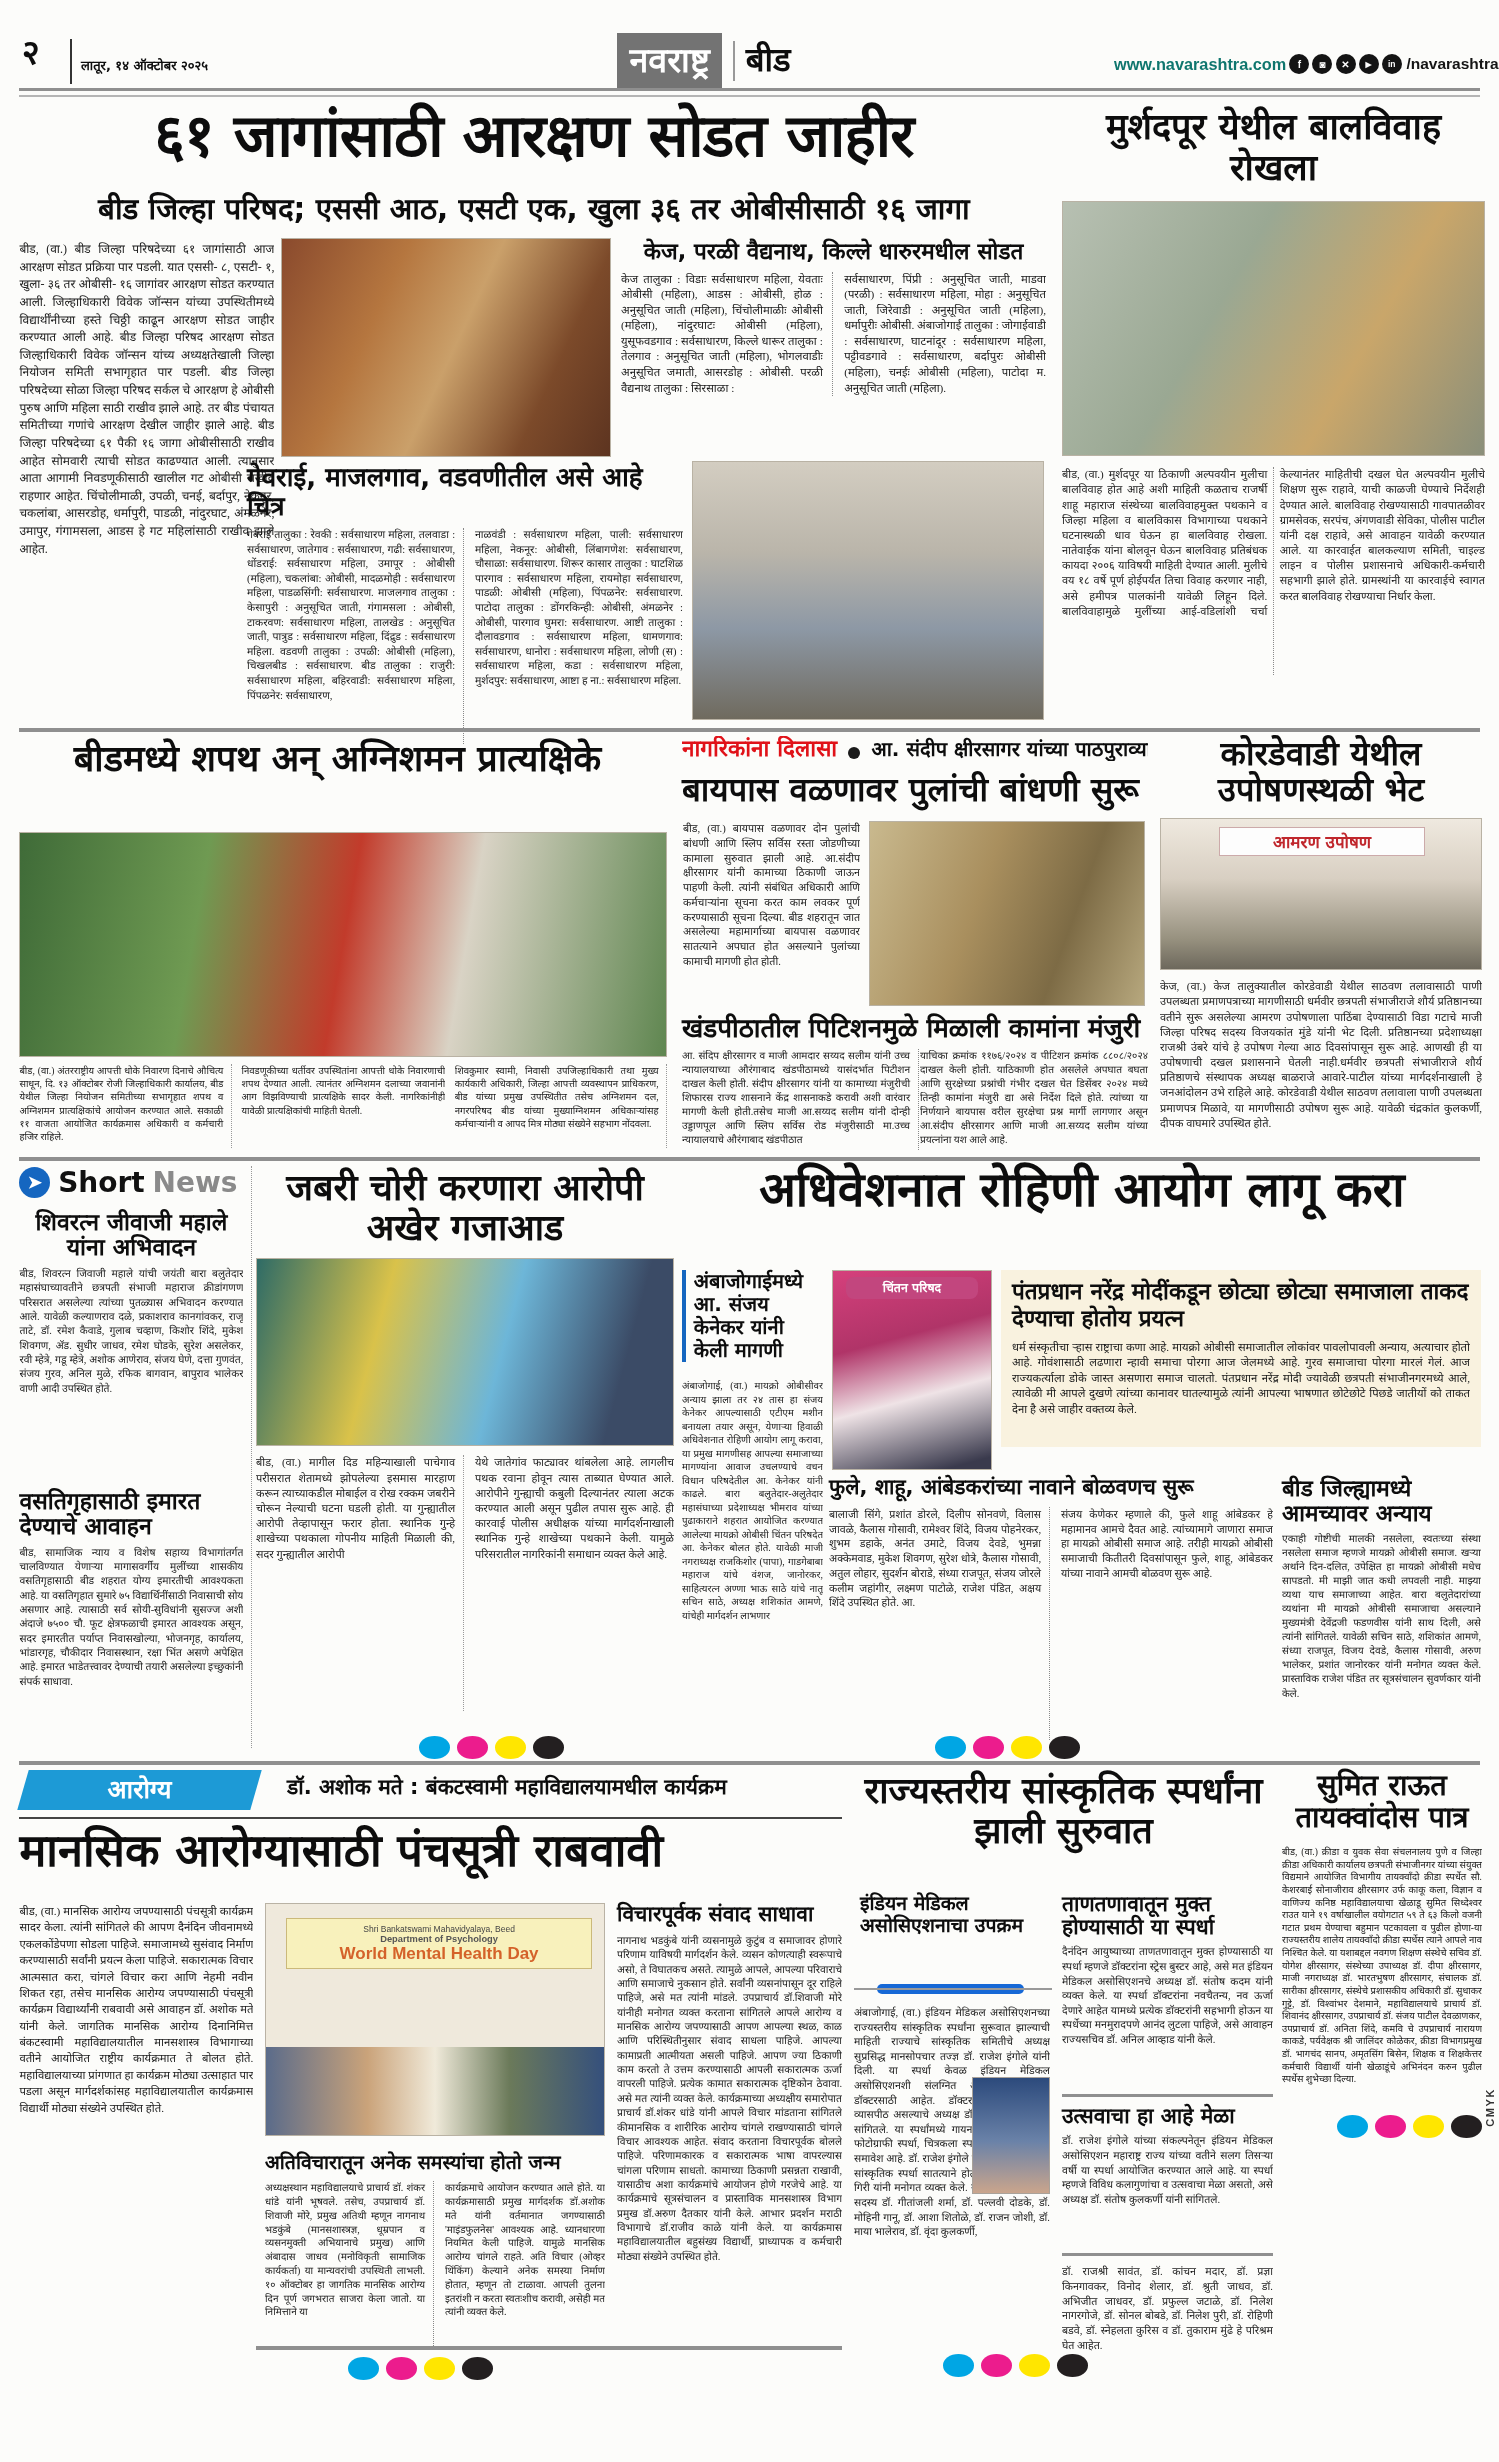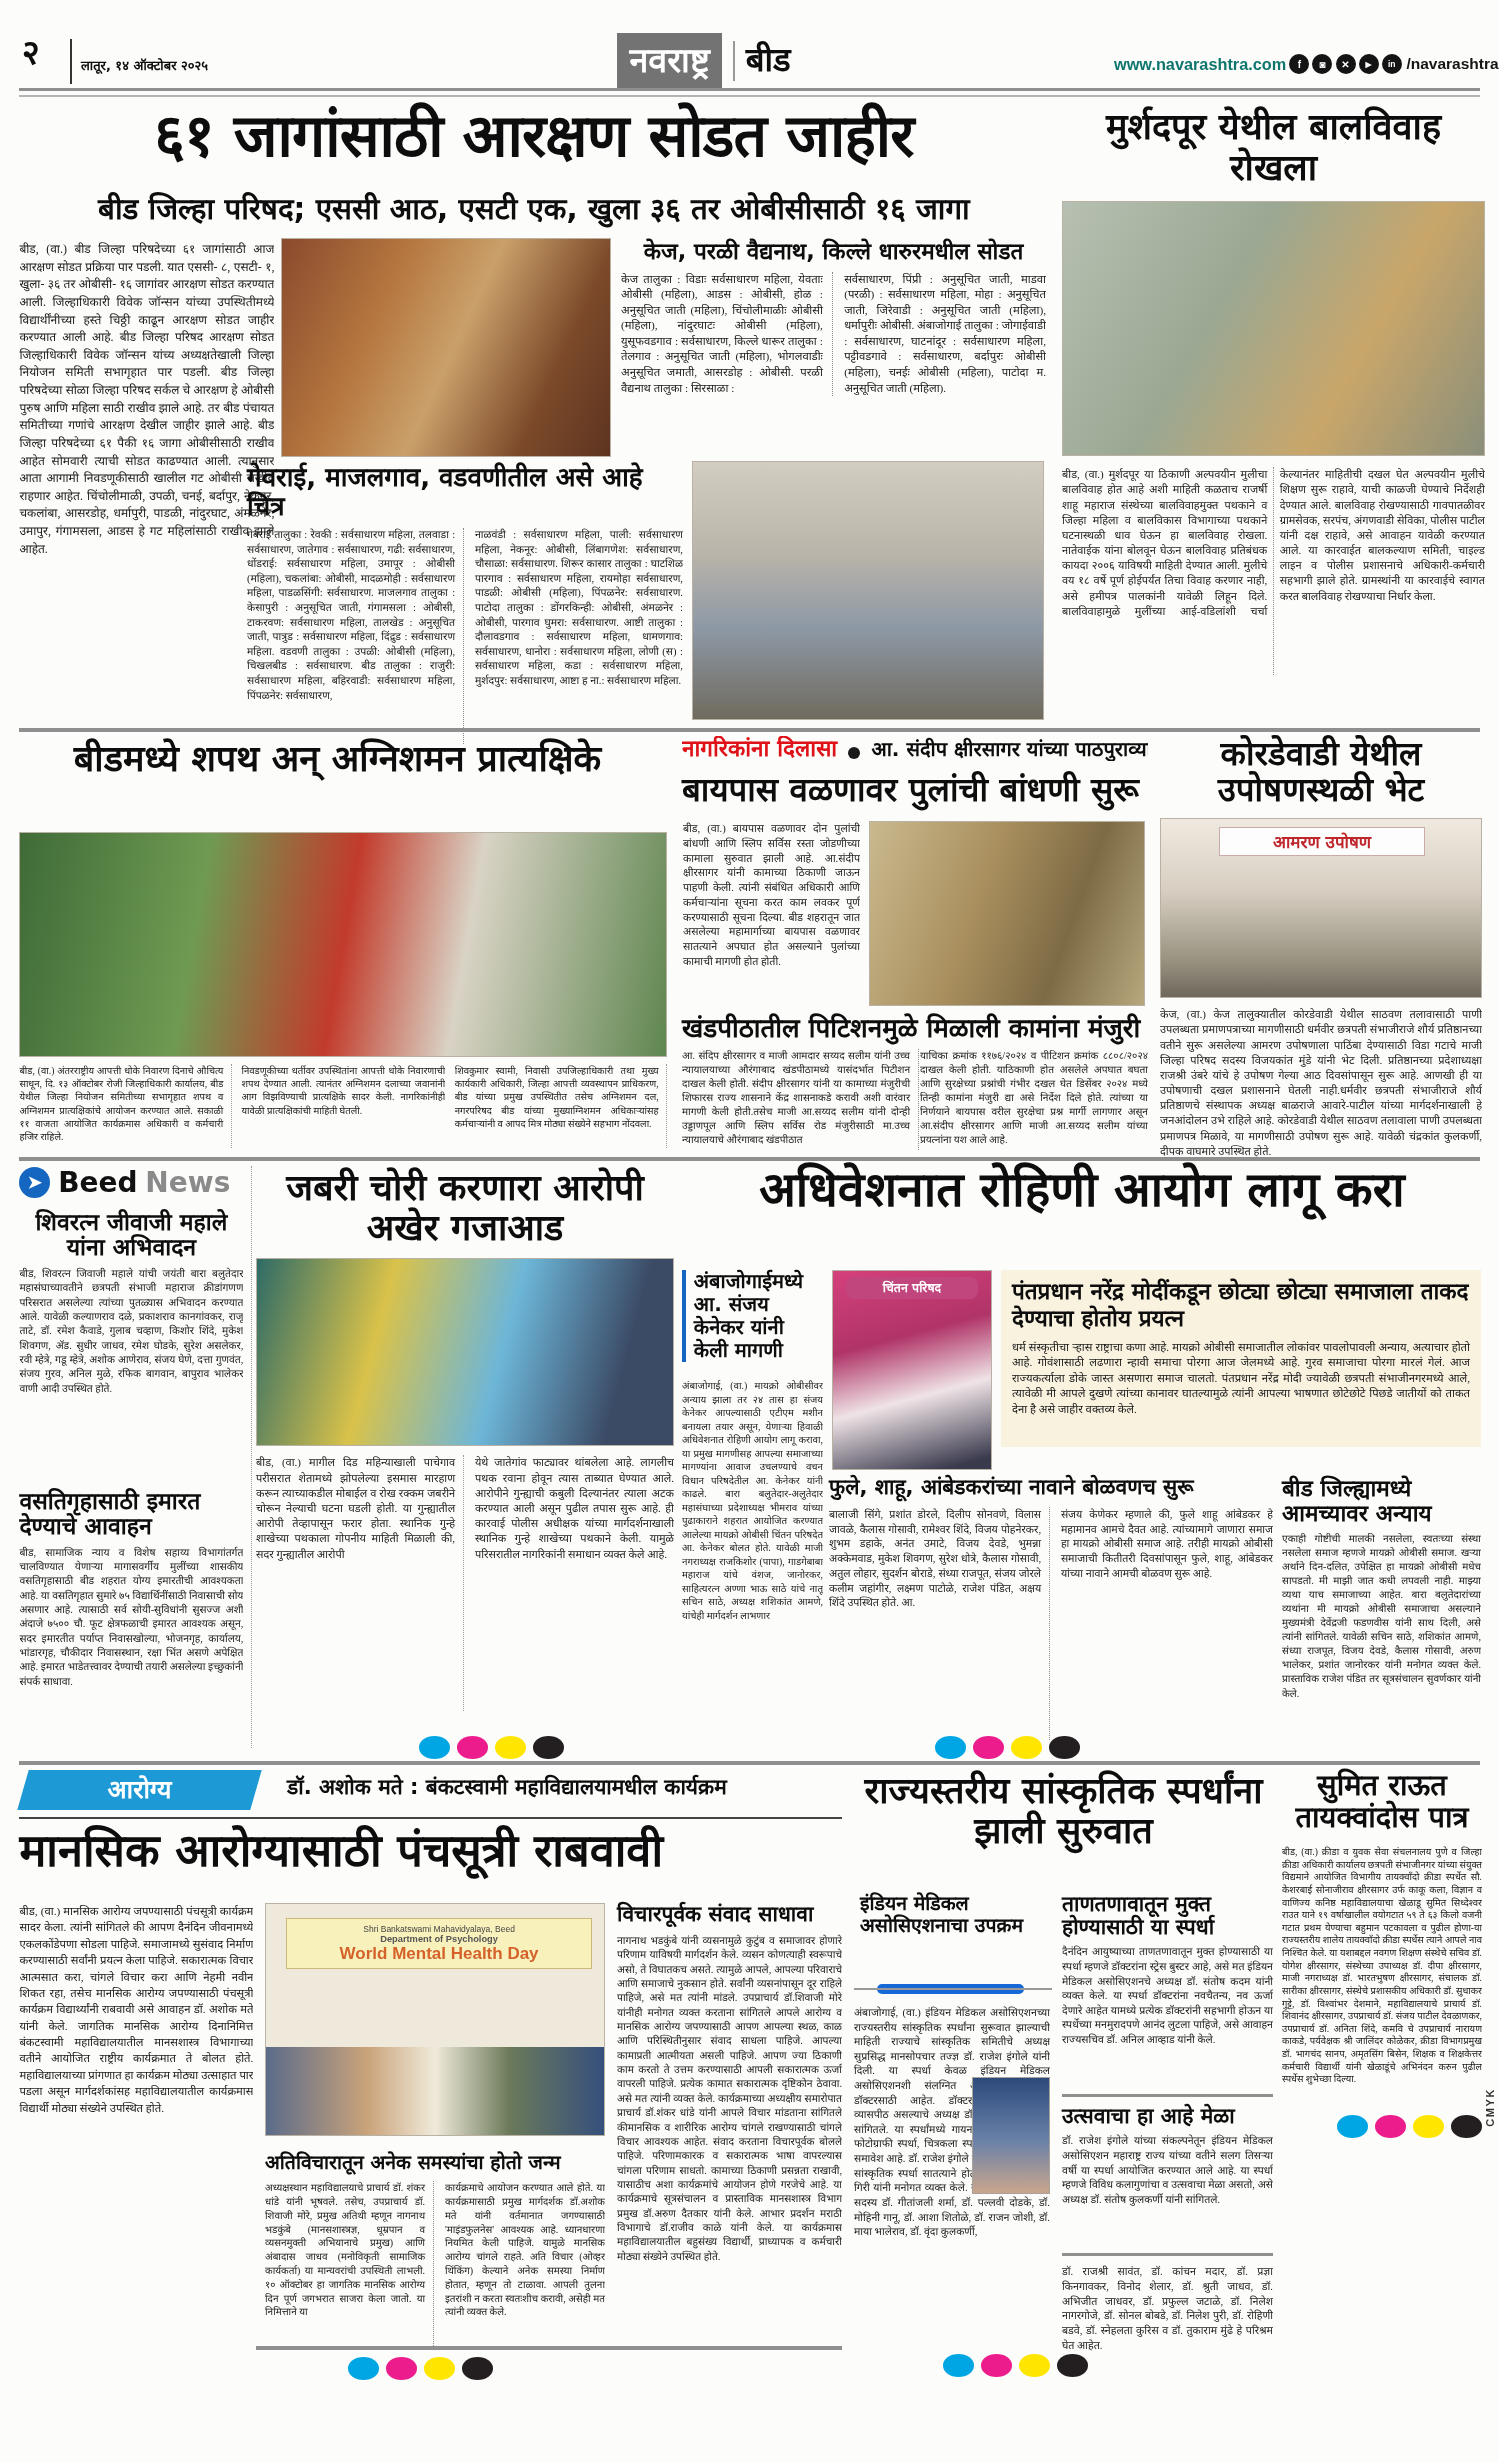--- a/index.html
+++ b/index.html
@@ -126,32 +126,32 @@
   <div class="abs" style="left:682px;top:1014px;width:466px;">
     <div class="hl" style="font-size:26px;white-space:nowrap;">खंडपीठातील पिटिशनमुळे मिळाली कामांना मंजुरी</div>
     <div style="display:flex;gap:1px;margin-top:6.2px;">
       <div class="bt" style="width:50%;font-size:10.2px;border-right:1.6px dotted #888;padding-right:7.8px;height:101px;">आ. संदिप क्षीरसागर व माजी आमदार सय्यद सलीम यांनी उच्च न्यायालयाच्या औरंगाबाद खंडपीठामध्ये यासंदर्भात पिटीशन दाखल केली होती. संदीप क्षीरसागर यांनी या कामाच्या मंजुरीची शिफारस राज्य शासनाने केंद्र शासनाकडे करावी अशी वारंवार मागणी केली होती.तसेच माजी आ.सय्यद सलीम यांनी दोन्ही उड्डाणपूल आणि स्लिप सर्विस रोड मंजुरीसाठी मा.उच्च न्यायालयाचे औरंगाबाद खंडपीठात</div>
       <div class="bt" style="width:50%;font-size:10.2px;height:101px;">याचिका क्रमांक ११७६/२०२४ व पीटिशन क्रमांक ८८०८/२०२४ दाखल केली होती. याठिकाणी होत असलेले अपघात बघता आणि सुरक्षेच्या प्रश्नांची गंभीर दखल घेत डिसेंबर २०२४ मध्ये तिन्ही कामांना मंजुरी द्या असे निर्देश दिले होते. त्यांच्या या निर्णयाने बायपास वरील सुरक्षेचा प्रश्न मार्गी लागणार असून आ.संदीप क्षीरसागर आणि माजी आ.सय्यद सलीम यांच्या प्रयत्नांना यश आले आहे.</div>
     </div>
   </div>
 
   <div class="abs" style="left:1160px;top:736px;width:322px;">
     <div class="hl center" style="font-size:33px;">कोरडेवाडी येथील उपोषणस्थळी भेट</div>
-    <div class="photo ph-kor" style="position:relative;width:322px;height:180px;margin-top:9.3px;">
+    <div class="photo ph-kor" style="position:relative;width:322px;height:152px;margin-top:9.3px;">
       <div style="position:absolute;left:18%;top:7.8px;width:64%;background:#fdfdfd;color:#c0272d;font:bold 17px 'DejaVu Sans',sans-serif;text-align:center;padding:2.3px 0;border:0.8px solid #caa;">आमरण उपोषण</div>
     </div>
     <div class="bt" style="margin-top:9.3px;height:208px;font-size:11px;">केज, (वा.) केज तालुक्यातील कोरडेवाडी येथील साठवण तलावासाठी पाणी उपलब्धता प्रमाणपत्राच्या मागणीसाठी धर्मवीर छत्रपती संभाजीराजे शौर्य प्रतिष्ठानच्या वतीने सुरू असलेल्या आमरण उपोषणाला पाठिंबा देण्यासाठी विडा गटाचे माजी जिल्हा परिषद सदस्य विजयकांत मुंडे यांनी भेट दिली. प्रतिष्ठानच्या प्रदेशाध्यक्षा राजश्री उंबरे यांचे हे उपोषण गेल्या आठ दिवसांपासून सुरू आहे. आणखी ही या उपोषणाची दखल प्रशासनाने घेतली नाही.धर्मवीर छत्रपती संभाजीराजे शौर्य प्रतिष्ठाणचे संस्थापक अध्यक्ष बाळराजे आवारे-पाटील यांच्या मार्गदर्शनाखाली हे जनआंदोलन उभे राहिले आहे. कोरडेवाडी येथील साठवण तलावाला पाणी उपलब्धता प्रमाणपत्र मिळावे, या मागणीसाठी उपोषण सुरू आहे. यावेळी चंद्रकांत कुलकर्णी, दीपक वाघमारे उपस्थित होते.</div>
   </div>
 
   <div class="abs rule" style="left:19.4px;top:1157px;width:1461px;height:3.9px;"></div>
 
   <div class="abs" style="left:19.4px;top:1166px;width:224px;border-right:1.6px dotted #999;padding-right:7.8px;height:582px;">
     <div style="display:flex;align-items:center;gap:7.8px;">
       <span style="width:31px;height:31px;border-radius:50%;background:#1566c0;color:#fff;display:inline-flex;align-items:center;justify-content:center;font:bold 17px 'Liberation Sans',sans-serif;">➤</span>
-      <span class="snhead" style="font-size:28px;color:#111;">Beed</span>
+      <span class="snhead" style="font-size:28px;color:#111;">Short</span>
       <span class="snhead" style="font-size:28px;color:#8a8a8a;">News</span>
     </div>
     <div class="hl center" style="font-size:23px;margin-top:11px;">शिवरत्न जीवाजी महाले यांना अभिवादन</div>
     <div class="bt" style="font-size:10.4px;margin-top:6.2px;height:211px;">बीड, शिवरत्न जिवाजी महाले यांची जयंती बारा बलुतेदार महासंघाच्यावतीने छत्रपती संभाजी महाराज क्रीडांगणण परिसरात असलेल्या त्यांच्या पुतळ्यास अभिवादन करण्यात आले. यावेळी कल्याणराव दळे, प्रकाशराव कानगांवकर, राजू ताटे, डॉ. रमेश कैवाडे, गुलाब चव्हाण, किशोर शिंदे, मुकेश शिवगण, ॲड. सुधीर जाधव, रमेश घोडके, सुरेश असलेकर, रवी म्हेत्रे, गडू म्हेत्रे, अशोक आणेराव, संजय घेणे, दत्ता गुणवंत, संजय गुरव, अनिल मुळे, रफिक बागवान, बापुराव भालेकर वाणी आदी उपस्थित होते.</div>
     <div class="hl" style="font-size:23px;margin-top:11px;">वसतिगृहासाठी इमारत देण्याचे आवाहन</div>
     <div class="bt" style="font-size:10.4px;margin-top:6.2px;height:233px;">बीड, सामाजिक न्याय व विशेष सहाय्य विभागांतर्गत चालविण्यात येणाऱ्या मागासवर्गीय मुलींच्या शासकीय वसतिगृहासाठी बीड शहरात योग्य इमारतीची आवश्यकता आहे. या वसतिगृहात सुमारे ७५ विद्यार्थिनींसाठी निवासाची सोय असणार आहे. त्यासाठी सर्व सोयी-सुविधांनी सुसज्ज अशी अंदाजे ७५०० चौ. फूट क्षेत्रफळाची इमारत आवश्यक असून, सदर इमारतीत पर्याप्त निवासखोल्या, भोजनगृह, कार्यालय, भांडारगृह, चौकीदार निवासस्थान, रक्षा भिंत असणे अपेक्षित आहे. इमारत भाडेतत्त्वावर देण्याची तयारी असलेल्या इच्छुकांनी संपर्क साधावा.</div>
   </div>
 
   <div class="abs" style="left:256px;top:1168px;width:418px;">
     <div class="hl center" style="font-size:36px;">जबरी चोरी करणारा आरोपी अखेर गजाआड</div>

